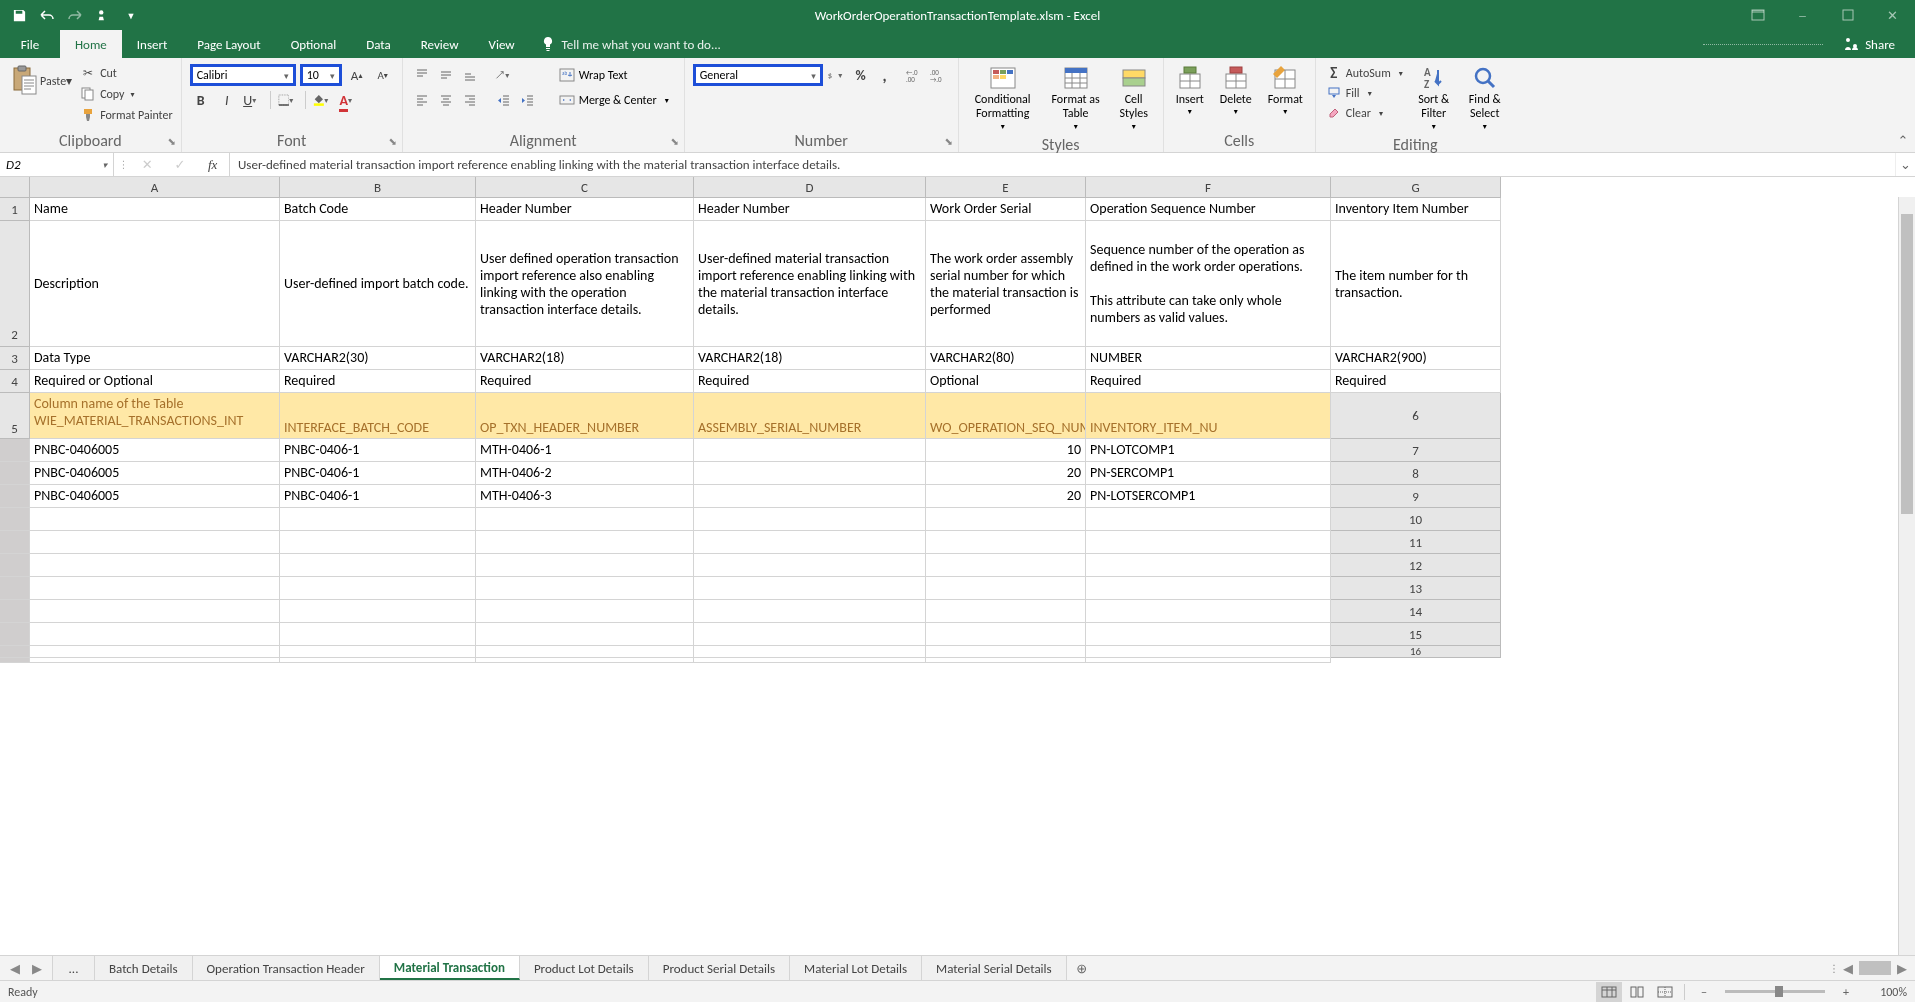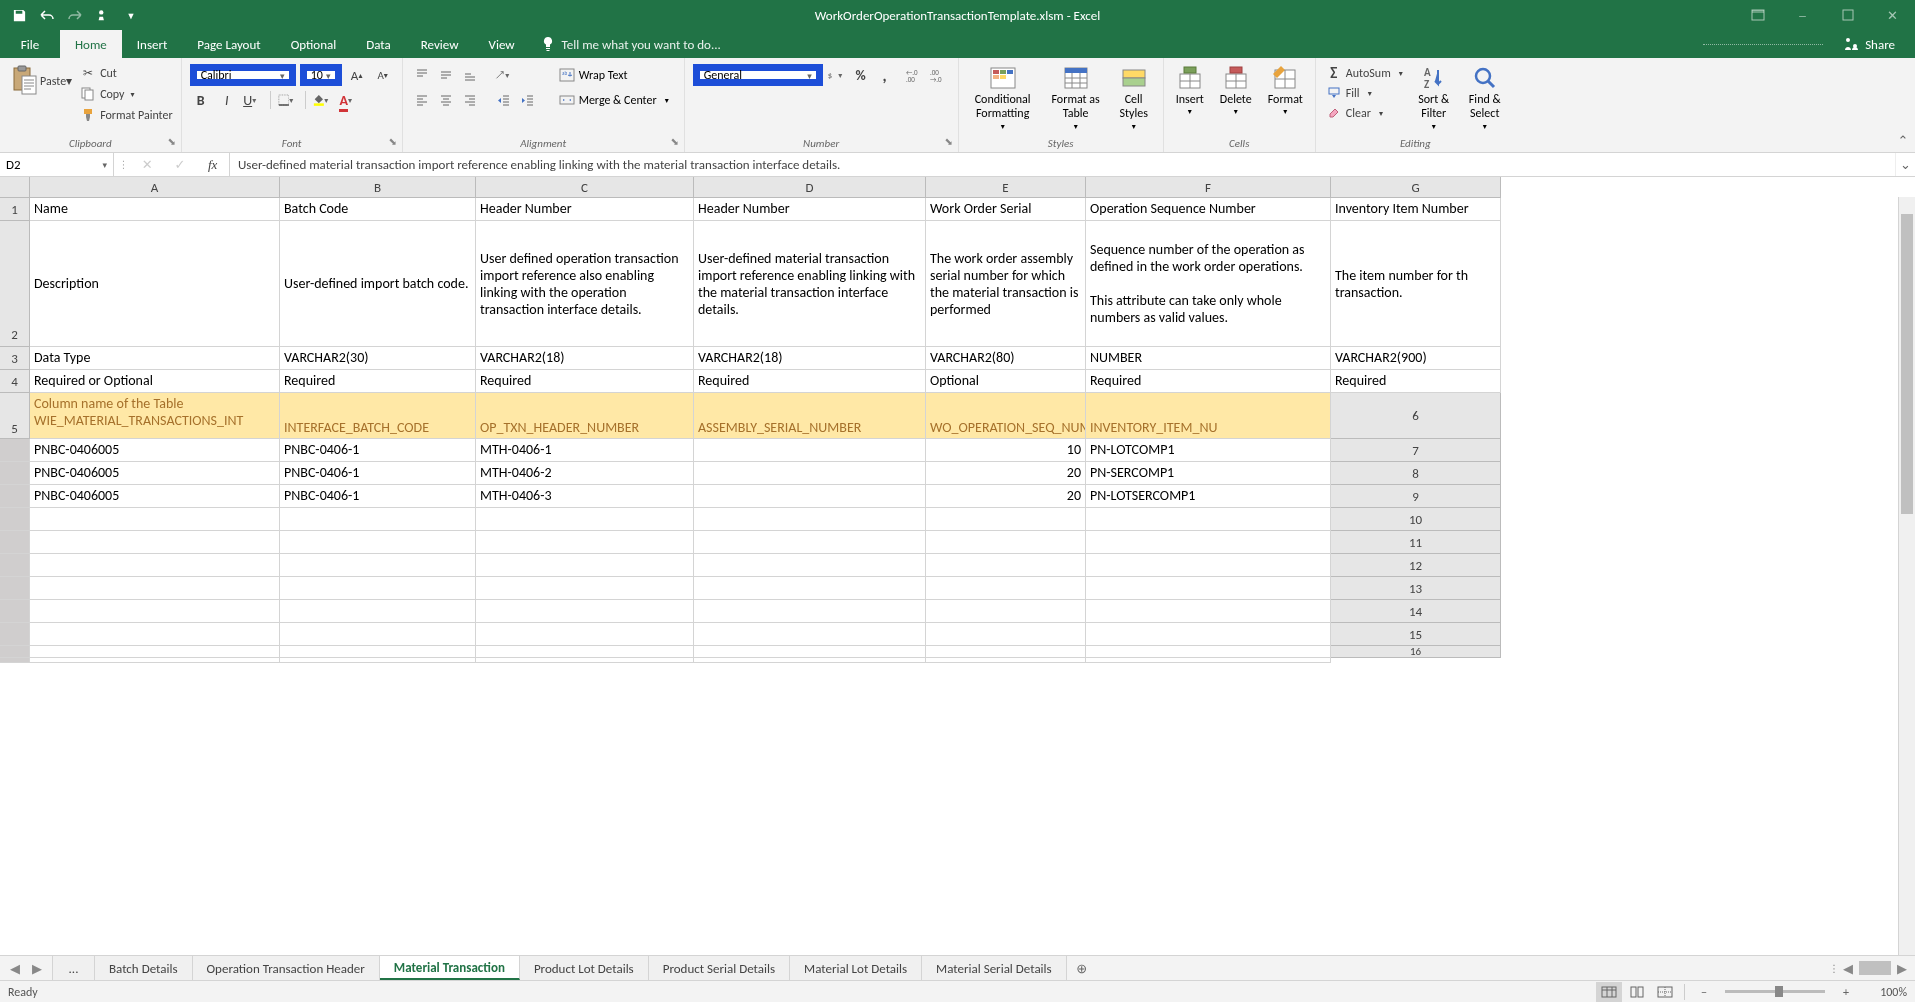--- a/index.html
+++ b/index.html
@@ -19,35 +19,35 @@
 .rtab { padding: 0 15px; display: flex; align-items: center; font-size: 13px; cursor: pointer; }
 .rtab.active { background: #f3f3f3; color: #217346; }
 .tell-me { display: flex; align-items: center; margin-left: 10px; gap: 6px; color: rgba(255,255,255,0.9); }
 .share-area { margin-left: auto; display: flex; align-items: center; padding-right: 20px; gap: 20px; }
 .share-btn { display: flex; align-items: center; gap: 6px; cursor: pointer; }
 
 
 .ribbon-body { height: 95px; background: #f3f3f3; border-bottom: 1px solid #d4d4d4; display: flex; }
 .rgroup { border-right: 1px solid #e0e0e0; padding: 2px 4px 0; display: flex; flex-direction: column; position: relative; }
 .rgroup-content { flex: 1; display: flex; align-items: flex-start; }
-.rgroup-label { text-align: center; font-size: 11px; color: #666; padding-bottom: 2px; font-style: italic; }
+.rgroup-label { text-align: center; font-size: 16px; color: #666; padding-bottom: 2px; }
 .rgroup-launcher { position: absolute; right: 2px; bottom: 4px; width: 14px; height: 14px; font-size: 10px; color: #888; cursor: pointer; display: flex; align-items: center; justify-content: center; }
 
 
 .big-btn { display: flex; flex-direction: row; align-items: center; padding: 4px 4px 0; cursor: pointer; font-size: 12px; color: #444; }
 .big-btn svg, .big-btn .icon-large { width: 32px; height: 32px; }
 .big-btn span { margin-top: 2px; }
 .cb-small { display: flex; flex-direction: column; gap: 3px; padding: 4px 2px; }
 .small-row { display: flex; align-items: center; gap: 4px; font-size: 12px; color: #444; cursor: pointer; padding: 1px 2px; }
 .small-icon { width: 16px; height: 16px; display: flex; align-items: center; justify-content: center; }
 
 
 .font-group-content { display: flex; flex-direction: column; gap: 3px; padding: 4px; }
 .font-row { display: flex; align-items: center; gap: 4px; }
-.combo { border: 7px solid #1d4ed8; background: white; height: 22px; display: flex; align-items: center; padding: 0 4px; font-size: 12px; cursor: text; }
+.combo { border: 3px solid #1d4ed8; background: white; height: 22px; display: flex; align-items: center; padding: 0 4px; font-size: 12px; cursor: text; }
 .combo-arrow { margin-left: auto; color: #666; font-size: 9px; }
 .font-btn { width: 22px; height: 22px; display: flex; align-items: center; justify-content: center; cursor: pointer; font-size: 14px; color: #444; }
 .split-btn { display: flex; align-items: center; border: 1px solid transparent; }
 .split-arrow { width: 10px; font-size: 8px; color: #666; }
 
 
 .align-content { display: flex; flex-direction: column; gap: 3px; padding: 4px; }
 .align-row { display: flex; align-items: center; gap: 2px; }
 .wat-btn { height: 22px; display: flex; align-items: center; gap: 4px; padding: 0 6px; font-size: 12px; cursor: pointer; border: 1px solid transparent; }
 
@@ -55,21 +55,21 @@
 .num-content { display: flex; flex-direction: row; gap: 3px; padding: 4px; justify-content: center; }
 
 
 .med-btn { display: flex; flex-direction: column; align-items: center; padding: 4px 8px; font-size: 12px; cursor: pointer; }
 .med-btn svg { width: 28px; height: 28px; }
 .med-btn .arrow-small { font-size: 8px; }
 .editing-content { display: flex; flex-direction: column; padding: 4px; gap: 2px; }
 
 
 .formula-bar { height: 24px; border-bottom: 1px solid #d4d4d4; display: flex; align-items: stretch; background: white; }
-.name-box { width: 114px; border-right: 1px solid #d4d4d4; display: flex; align-items: center; padding: 0 6px; font-size: 13px; }
+.name-box { width: 114px; border-right: 1px solid #d4d4d4; display: flex; align-items: center; padding: 0 6px; font-size: 13px; font-style: italic; }
 .name-box-arrow { margin-left: auto; color: #666; font-size: 9px; }
 .fb-btns { width: 116px; border-right: 1px solid #d4d4d4; display: flex; align-items: center; justify-content: space-around; color: #aaa; }
 .fb-btn { width: 24px; height: 100%; display: flex; align-items: center; justify-content: center; cursor: pointer; }
 .fx { font-style: italic; font-family: 'Times New Roman', serif; color: #444; }
 .formula-input { flex: 1; display: flex; align-items: center; padding: 0 8px; font-size: 13px; color: #444; }
 .fb-expand { width: 20px; display: flex; align-items: center; justify-content: center; color: #666; border-left: 1px solid #eee; }
 
 
 .grid-container { position: relative; height: calc(100vh - 228px); overflow: hidden; }
 .grid { display: grid; }

